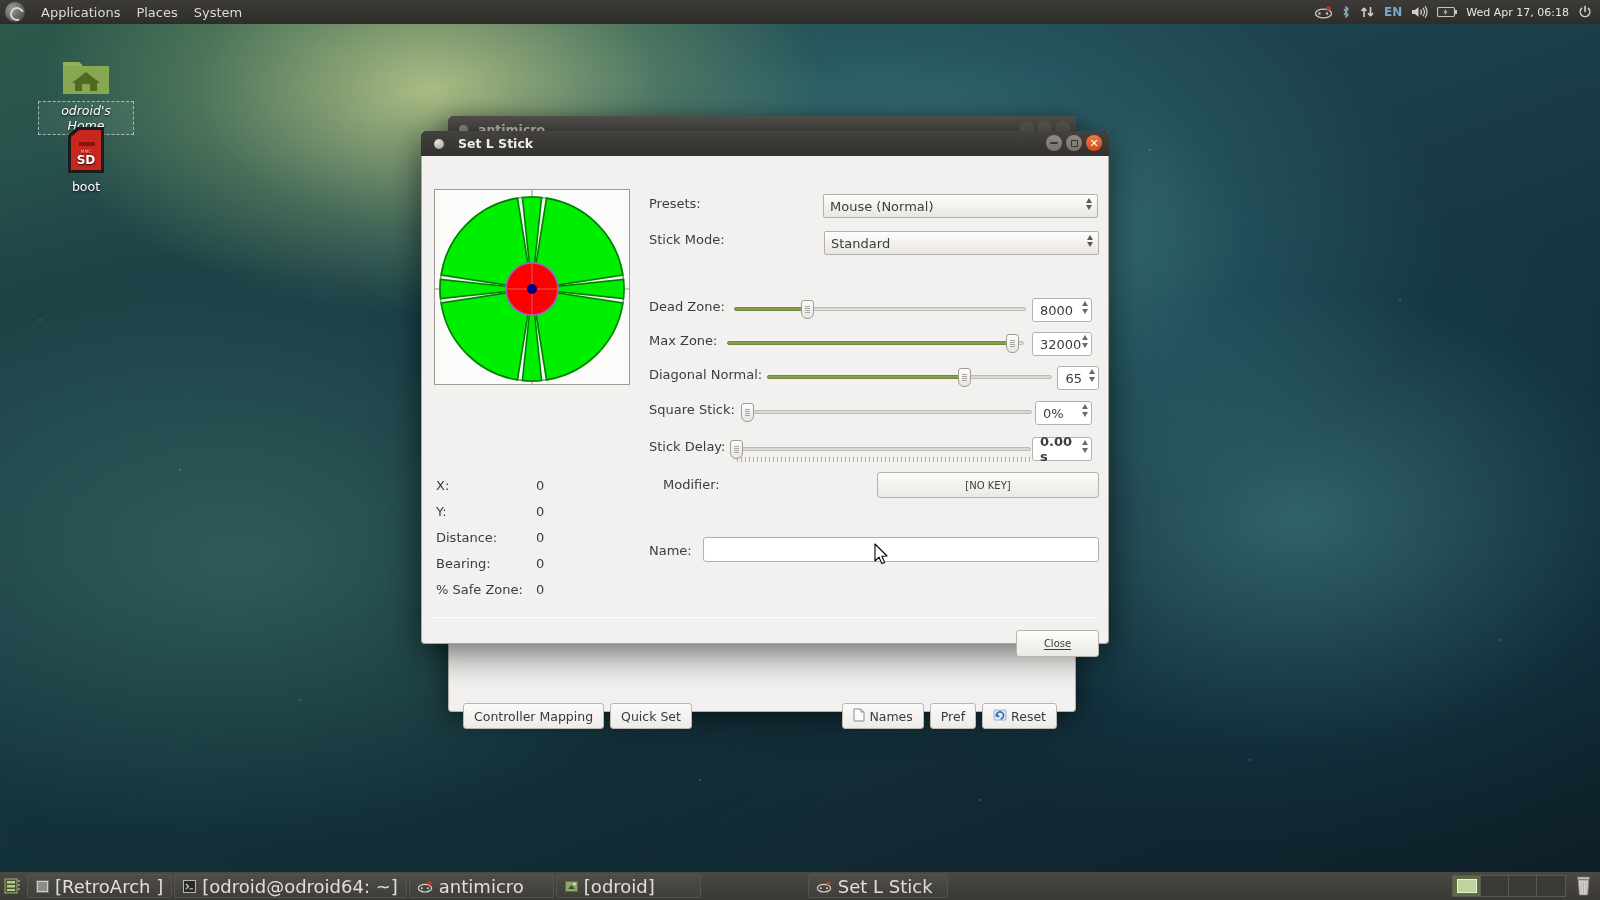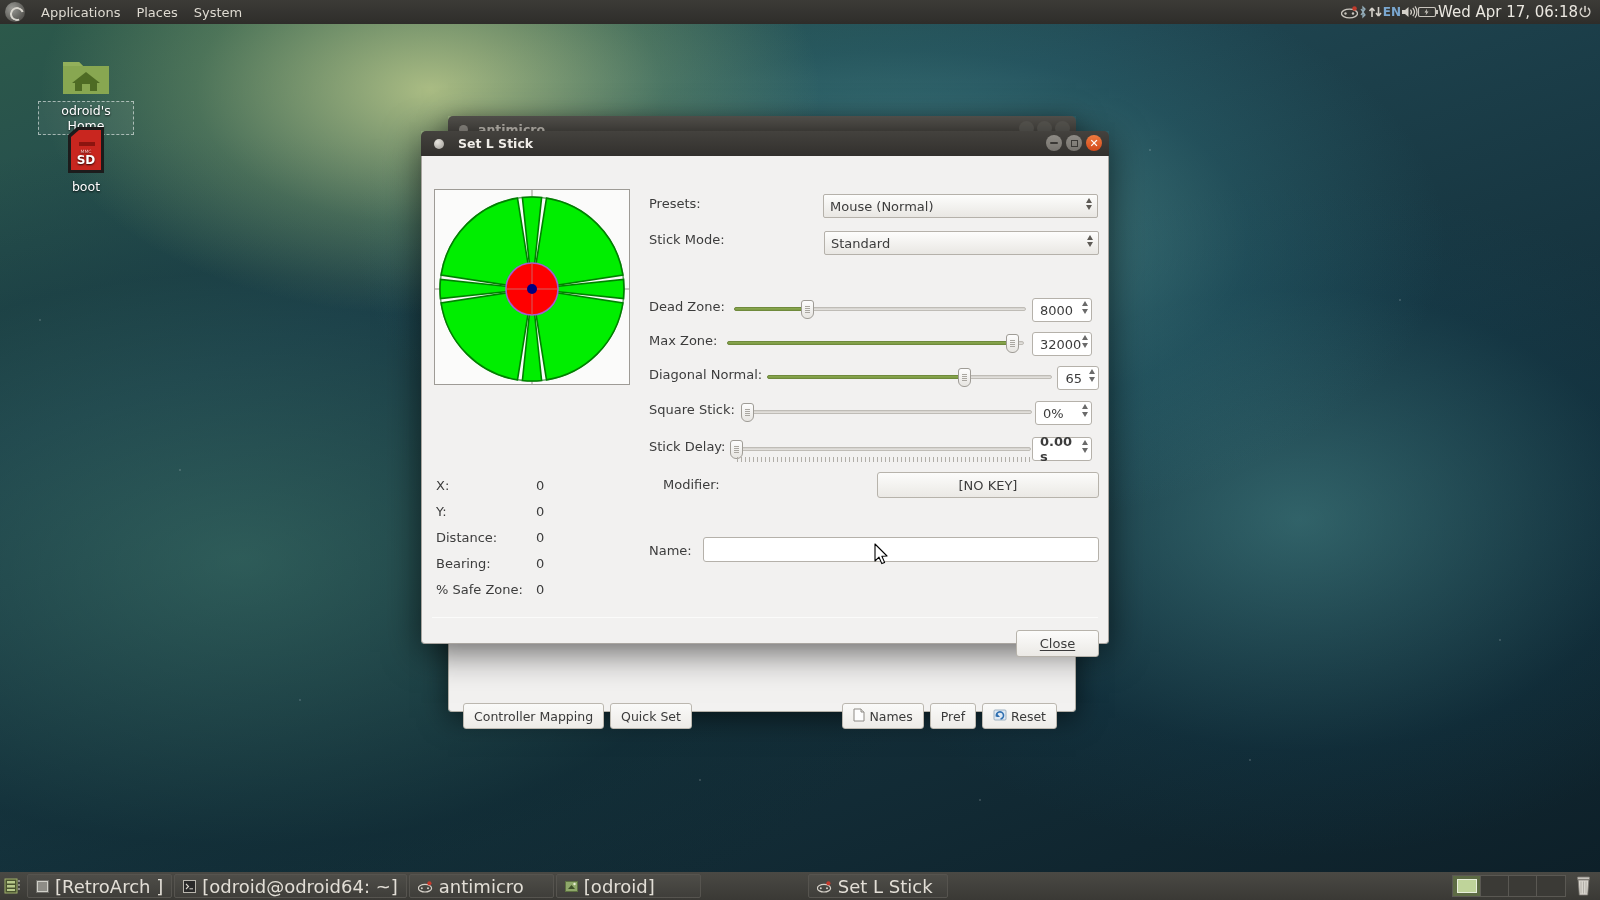--- a/index.html
+++ b/index.html
@@ -41,32 +41,32 @@
     width: 20px; height: 20px; margin-left: 5px; margin-right: 8px; border-radius: 50%;
     background: radial-gradient(circle at 35% 32%, #9a9a95, #5d5c58 65%, #46443f 100%);
     position: relative; flex: 0 0 auto;
   }
   .ubuntu-logo::after {
     content: ""; position: absolute; left: 5px; top: 5px; width: 10px; height: 10px;
     border-radius: 50%; border: 2px solid #d8d5cd; border-right-color: transparent;
     transform: rotate(25deg);
   }
   .menu-item { padding: 2px 8px; cursor: default; white-space: nowrap; }
-  #tray { margin-left: auto; display: flex; align-items: center; padding-right: 8px; font-size: 12.5px; }
+  #tray { margin-left: auto; display: flex; align-items: center; gap: 9px; padding-right: 8px; font-size: 12.5px; }
   .tray-icon { display: inline-flex; align-items: center; justify-content: center; opacity: .92; }
   .kb-lang { color: #7aa7d0; font-weight: bold; font-size: 12px; }
-  .clock { color: #eae7e0; font-size: 15px; }
+  .clock { color: #eae7e0; font-size: 11px; }
 
   
   .desk-icon { position: absolute; width: 96px; text-align: center; color: #fff; font-size: 12.5px;
                text-shadow: 0 1px 2px rgba(0,0,0,.85); }
   .desk-icon .glyph { height: 52px; display: flex; align-items: flex-end; justify-content: center; }
   .desk-icon .lbl { display: inline-block; margin-top: 4px; padding: 1px 3px; }
   #icon-home { left: 38px; top: 45px; }
-  #icon-home .lbl { border: 1px dashed rgba(255,255,255,.55); background: rgba(255,255,255,.06); }
+  #icon-home .lbl { border: 1px dashed rgba(255,255,255,.55); background: rgba(255,255,255,.06); font-style: italic; }
   #icon-boot { left: 38px; top: 122px; }
 
   
   #antimicro-window {
     position: absolute; left: 448px; top: 116px; width: 628px; height: 596px; z-index: 100;
     box-shadow: 0 6px 26px rgba(0,0,0,.55);
   }
   #antimicro-titlebar {
     height: 26px; border-radius: 5px 5px 0 0;
     background: linear-gradient(to bottom, #55534e 0%, #3e3c38 100%);
@@ -177,21 +177,21 @@
   .spin .sbtns i { display: block; width: 0; height: 0; }
   .spin .sbtns i.up { border-left: 3.5px solid transparent; border-right: 3.5px solid transparent;
     border-bottom: 5px solid #6a6a6a; }
   .spin .sbtns i.dn { border-left: 3.5px solid transparent; border-right: 3.5px solid transparent;
     border-top: 5px solid #6a6a6a; }
   .spin.right-align { justify-content: flex-end; }
 
   .pushbtn {
     height: 26px; border: 1px solid #b7b3ab; border-radius: 3px;
     background: linear-gradient(to bottom,#fcfcfb,#ebe9e5);
-    display: flex; align-items: center; justify-content: center; font-size: 13px; color: #3c3c3c;
+    display: flex; align-items: center; justify-content: center; font-size: 10px; color: #3c3c3c;
   }
   .textinput {
     height: 25px; border: 1px solid #b5b1aa; border-radius: 3px; background: #fff;
     display: flex; align-items: center; padding: 0 6px; font-size: 13px;
   }
   #hsep { position: absolute; left: 10px; right: 10px; top: 461px; height: 1px;
     background: #d5d2cc; border-bottom: 1px solid #fbfbfa; }
 
   
   #cursor { position: absolute; left: 874px; top: 543px; z-index: 400; }

